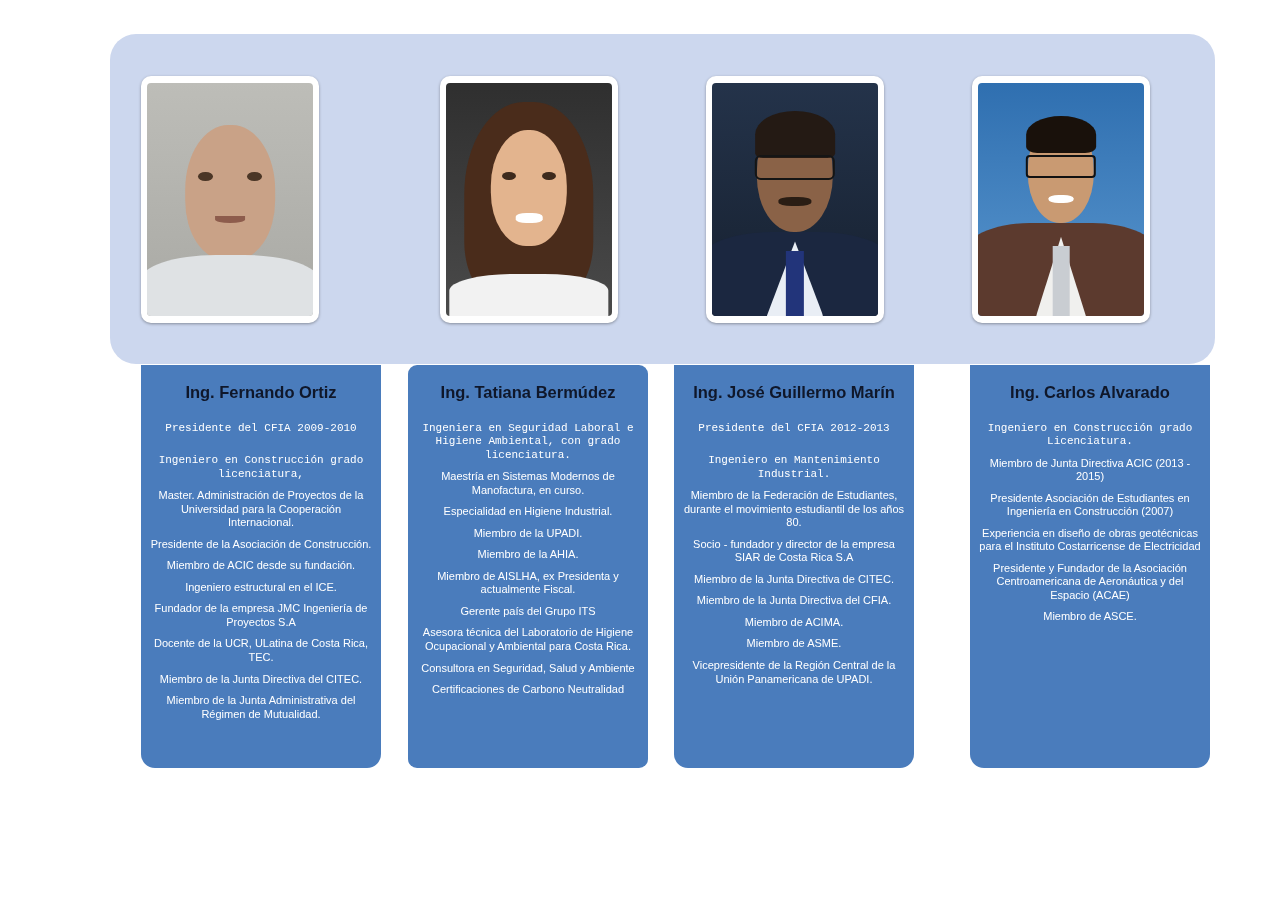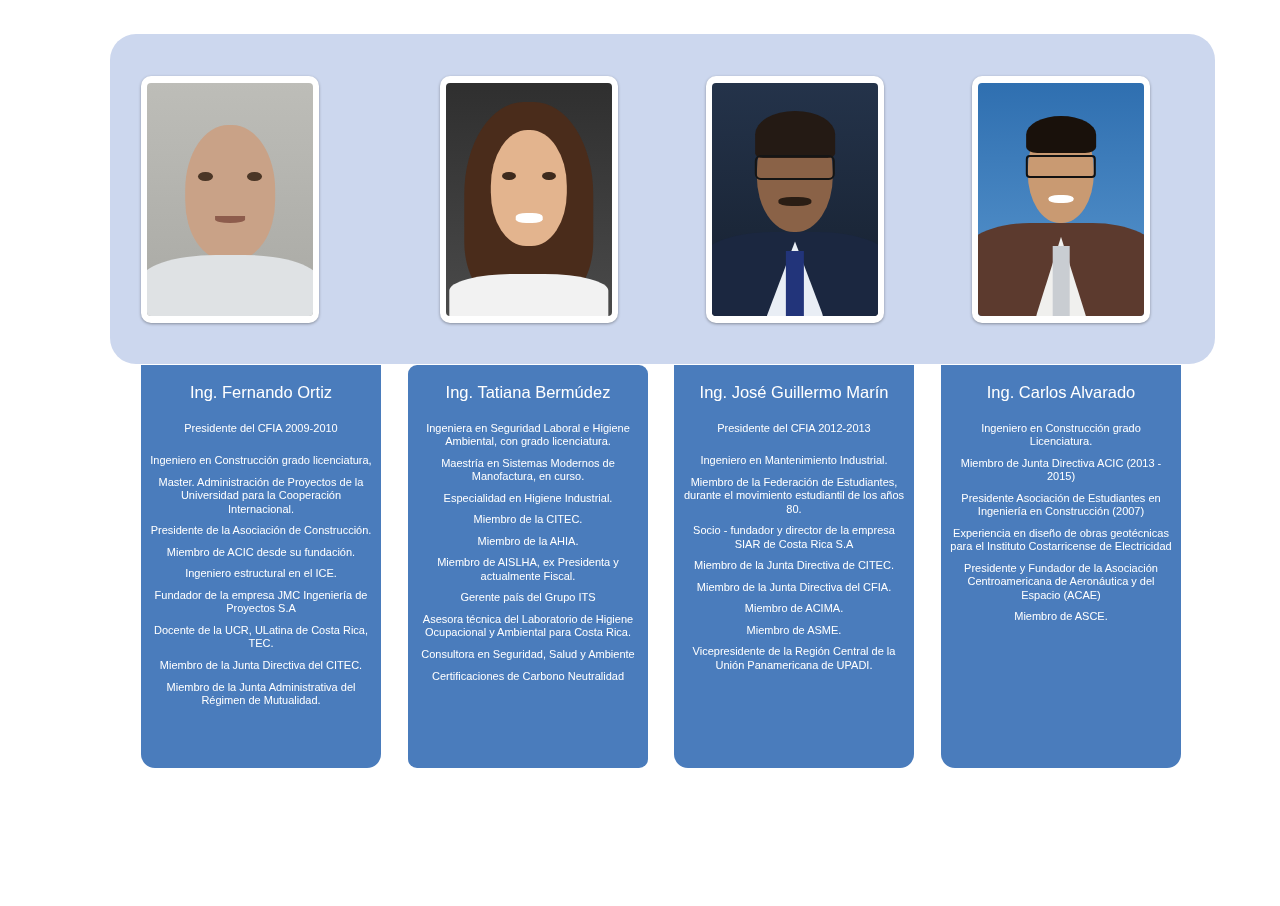--- a/index.html
+++ b/index.html
@@ -169,35 +169,35 @@
     background: #4a7cbc;
     border-radius: 0 0 14px 14px;
     box-sizing: border-box;
     padding: 10px 9px 10px 9px;
     color: #ffffff;
     text-align: center;
     overflow: hidden;
   }
   .card-title {
     font-size: 16.5px;
-    font-weight: normal;
+    font-weight: bold;
     line-height: 1.2;
     margin: 8px 0 0 0;
-    color: #ffffff;
+    color: #0f172a;
   }
   .card-lines {
     margin-top: 16px;
   }
   .card-line {
     font-size: 11px;
     line-height: 1.23;
     margin: 0 0 8px 0;
     color: #ffffff;
   }
-  .card-line.spaced-top { margin-top: 19px; }
+  .card-line.spaced-top { margin-top: 19px; font-family: Liberation Mono, monospace; }
 </style>
 </head>
 <body>
 
 <div id="page">
 
   <div id="photo-banner"></div>
 
   <div class="photo-frame" style="left:141px;">
     <div class="photo-inner">
@@ -267,21 +267,21 @@
       <p class="card-line">Miembro de la Junta Administrativa del Régimen de Mutualidad.</p>
     </div>
   </div>
 
   <div class="card" style="left:408px;border-radius:9px;">
     <div class="card-title">Ing. Tatiana Bermúdez</div>
     <div class="card-lines">
       <p class="card-line spaced-top">Ingeniera en Seguridad Laboral e Higiene Ambiental, con grado licenciatura.</p>
       <p class="card-line">Maestría en Sistemas Modernos de Manofactura, en curso.</p>
       <p class="card-line">Especialidad en Higiene Industrial.</p>
-      <p class="card-line">Miembro de la CITEC.</p>
+      <p class="card-line">Miembro de la UPADI.</p>
       <p class="card-line">Miembro de la AHIA.</p>
       <p class="card-line">Miembro de AISLHA, ex Presidenta y actualmente Fiscal.</p>
       <p class="card-line">Gerente país del Grupo ITS</p>
       <p class="card-line">Asesora técnica del Laboratorio de Higiene Ocupacional y Ambiental para Costa Rica.</p>
       <p class="card-line">Consultora en Seguridad, Salud y Ambiente</p>
       <p class="card-line">Certificaciones de Carbono Neutralidad</p>
     </div>
   </div>
 
   <div class="card" style="left:674px;">
@@ -292,21 +292,21 @@
       <p class="card-line">Miembro de la Federación de Estudiantes, durante el movimiento estudiantil de los años 80.</p>
       <p class="card-line">Socio - fundador y director de la empresa SIAR de Costa Rica S.A</p>
       <p class="card-line">Miembro de la Junta Directiva de CITEC.</p>
       <p class="card-line">Miembro de la Junta Directiva del CFIA.</p>
       <p class="card-line">Miembro de ACIMA.</p>
       <p class="card-line">Miembro de ASME.</p>
       <p class="card-line">Vicepresidente de la Región Central de la Unión Panamericana de UPADI.</p>
     </div>
   </div>
 
-  <div class="card" style="left:941px;">
+  <div class="card" style="left:970px;">
     <div class="card-title">Ing. Carlos Alvarado</div>
     <div class="card-lines">
       <p class="card-line spaced-top">Ingeniero en Construcción grado Licenciatura.</p>
       <p class="card-line">Miembro de Junta Directiva ACIC (2013 - 2015)</p>
       <p class="card-line">Presidente Asociación de Estudiantes en Ingeniería en Construcción (2007)</p>
       <p class="card-line">Experiencia en diseño de obras geotécnicas para el Instituto Costarricense de Electricidad</p>
       <p class="card-line">Presidente y Fundador de la Asociación Centroamericana de Aeronáutica y del Espacio (ACAE)</p>
       <p class="card-line">Miembro de ASCE.</p>
     </div>
   </div>

